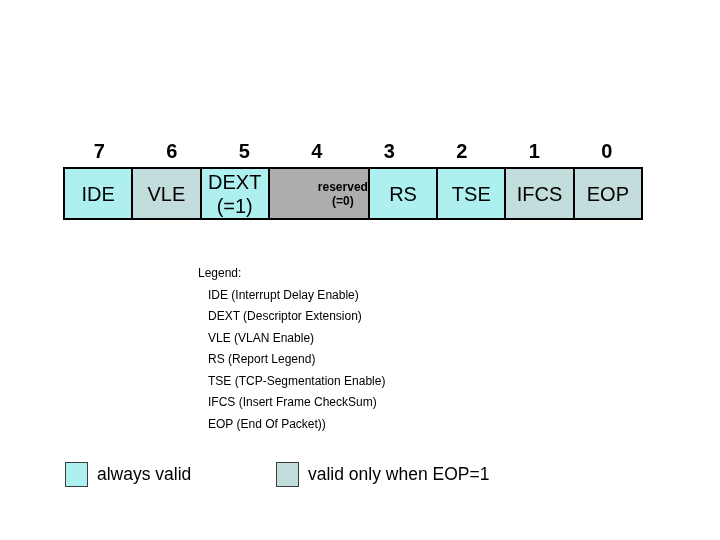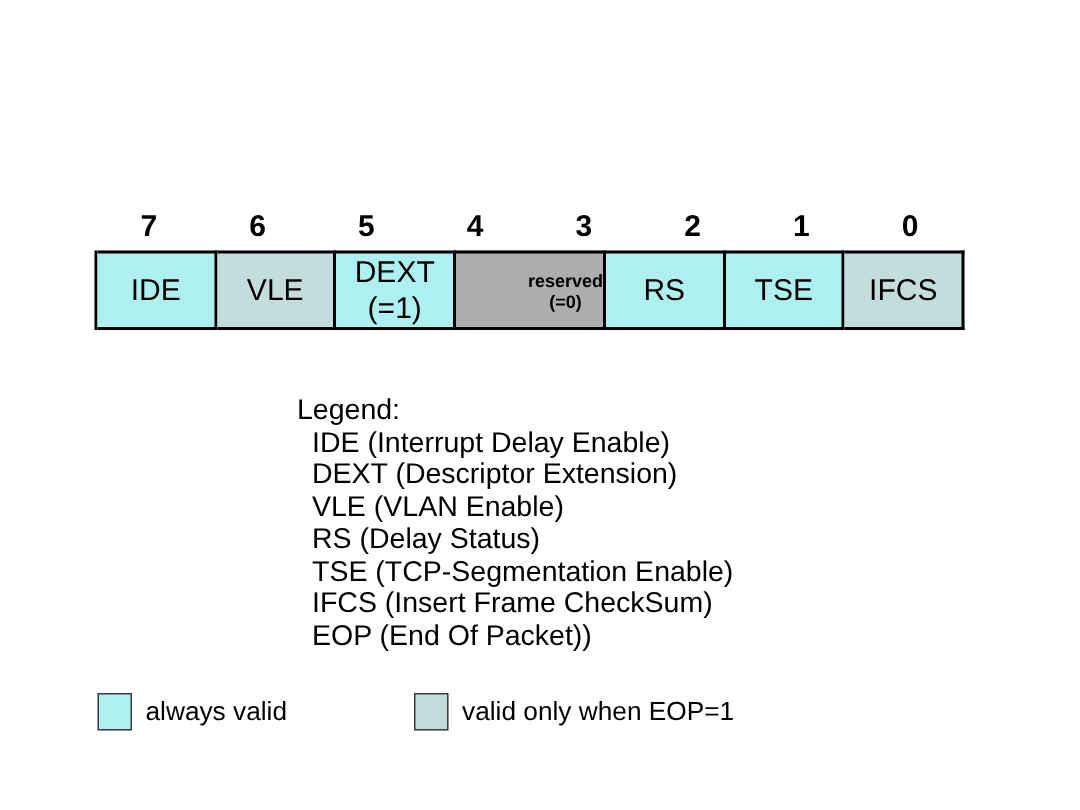--- a/index.html
+++ b/index.html
@@ -66,21 +66,21 @@
     font-size: 12px;
     font-weight: bold;
     line-height: 14px;
     padding-left: 48px;
   }
 
   
   .legend-block {
     position: absolute;
     left: 198px; top: 263px;
-    font-size: 19px;
+    font-size: 12px;
     line-height: 21.5px;
   }
   .legend-item { padding-left: 10px; }
 
   
   .key-item {
     position: absolute;
     display: flex;
     align-items: center;
   }
@@ -127,30 +127,33 @@
         </div>
         <div class="bit-cell v-always">
           <div class="bit-line">RS</div>
         </div>
         <div class="bit-cell v-always">
           <div class="bit-line">TSE</div>
         </div>
         <div class="bit-cell v-eop">
           <div class="bit-line">IFCS</div>
         </div>
+        <div class="bit-cell v-eop">
+          <div class="bit-line">EOP</div>
+        </div>
       </div>
   </div>
 
   <div class="legend-block">
     <div class="legend-heading">Legend:</div>
     <div>
         <div class="legend-item">IDE (Interrupt Delay Enable)</div>
         <div class="legend-item">DEXT (Descriptor Extension)</div>
         <div class="legend-item">VLE (VLAN Enable)</div>
-        <div class="legend-item">RS (Delay Status)</div>
+        <div class="legend-item">RS (Report Legend)</div>
         <div class="legend-item">TSE (TCP-Segmentation Enable)</div>
         <div class="legend-item">IFCS (Insert Frame CheckSum)</div>
         <div class="legend-item">EOP (End Of Packet))</div>
       </div>
   </div>
 
   <div class="key-item first">
     <div class="key-swatch v-always"></div>
     <div class="key-label">always valid</div>
   </div>

